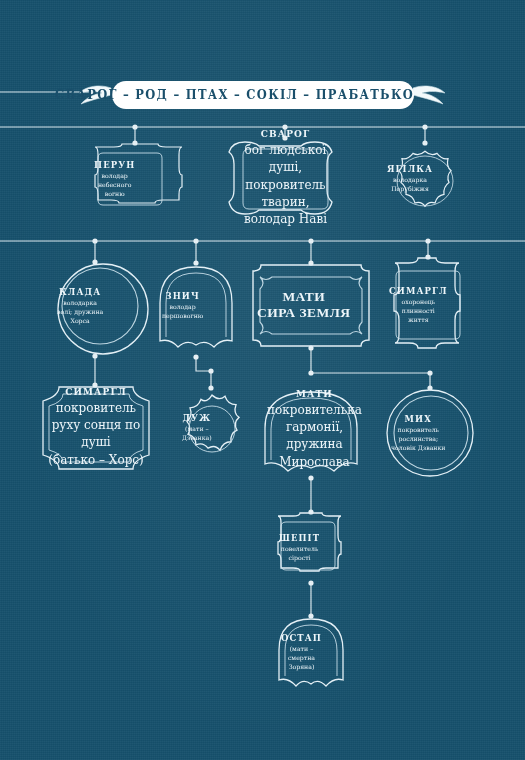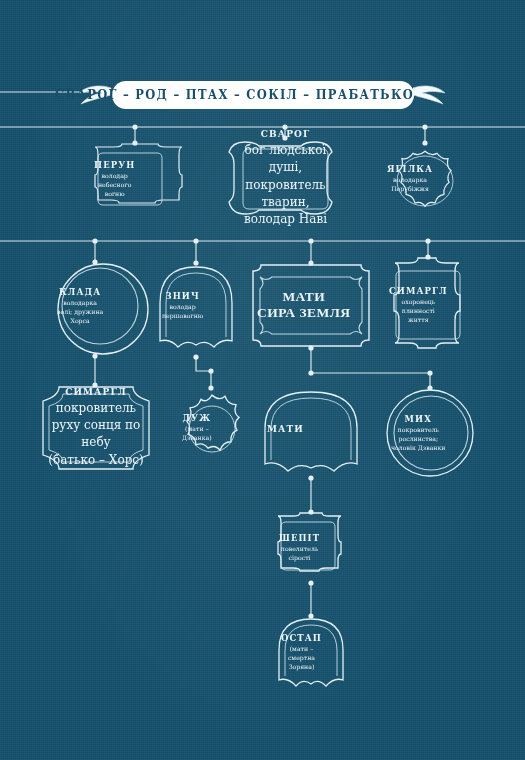--- a/index.html
+++ b/index.html
@@ -269,21 +269,21 @@
       <g fill="none" stroke="#e4f0f6" stroke-width="1.3">
         <path d="M18 2 h74 q0 9 16 14 v54 q-16 5 -16 14 H18 q0 -9 -16 -14 V16 q16 -5 16 -14 z"></path>
       </g>
       <g fill="none" stroke="#cfe4ee" stroke-width="1">
         <path d="M22 9 h66 q0 8 14 12 v44 q-14 4 -14 12 H22 q0 -8 -14 -12 V21 q14 -4 14 -12 z" opacity=".85"></path>
       </g>
     </svg>
     <div class="inner">
       <span class="ttl">СИМАРГЛ</span>
       <span class="sub" style="white-space:pre-line">покровитель
-руху сонця по небу
+руху сонця по душі
 (батько – Хорс)</span>
     </div>
   </div>
 
   <div class="node f9" style="left:176px;top:388px;width:72px;height:80px">
     <svg class="frame" width="72" height="80" viewBox="0 0 72 80" xmlns="http://www.w3.org/2000/svg">
       <g fill="none" stroke="#e4f0f6" stroke-width="1.3">
         <path d="M36 2
                  q7 6 13 1 q3 8 11 8 q-3 8 3 12 q-6 5 -2 12 q-7 3 -6 11 q-8 0 -11 8 q-5 -6 -12 -2
                  q-5 -6 -12 -3 q0 -8 -8 -10 q4 -7 -1 -12 q6 -5 3 -13 q8 0 11 -8 q6 4 11 -4 z" transform="translate(0,5) scale(1,1.06)"></path>
@@ -303,20 +303,23 @@
     <svg class="frame" width="100" height="90" viewBox="0 0 100 90" xmlns="http://www.w3.org/2000/svg">
       <g fill="none" stroke="#e4f0f6" stroke-width="1.3">
         <path d="M4 76 V40 q0 -36 46 -36 q46 0 46 36 v36 q-12 -4 -23 7 q-11 -9 -23 -3 q-12 -6 -23 3 q-11 -11 -23 -7 z"></path>
       </g>
       <g fill="none" stroke="#cfe4ee" stroke-width="1">
         <path d="M10 72 V41 q0 -31 40 -31 q40 0 40 31 v31" opacity=".85"></path>
       </g>
     </svg>
     <div class="inner" style="transform:translateY(-3px)">
       <span class="ttl">МАТИ</span>
+      <span class="sub" style="white-space:pre-line">покровителька
+гармонії, дружина
+Мирослава</span>
     </div>
   </div>
 
   <div class="node f9" style="left:385px;top:388px;width:90px;height:90px">
     <svg class="frame" width="90" height="90" viewBox="0 0 90 90" xmlns="http://www.w3.org/2000/svg">
       <g fill="none" stroke="#e4f0f6" stroke-width="1.3">
         <circle cx="45" cy="45" r="43"></circle>
       </g>
       <g fill="none" stroke="#cfe4ee" stroke-width="1.1">
         <circle cx="46" cy="45" r="37" opacity=".9"></circle>

